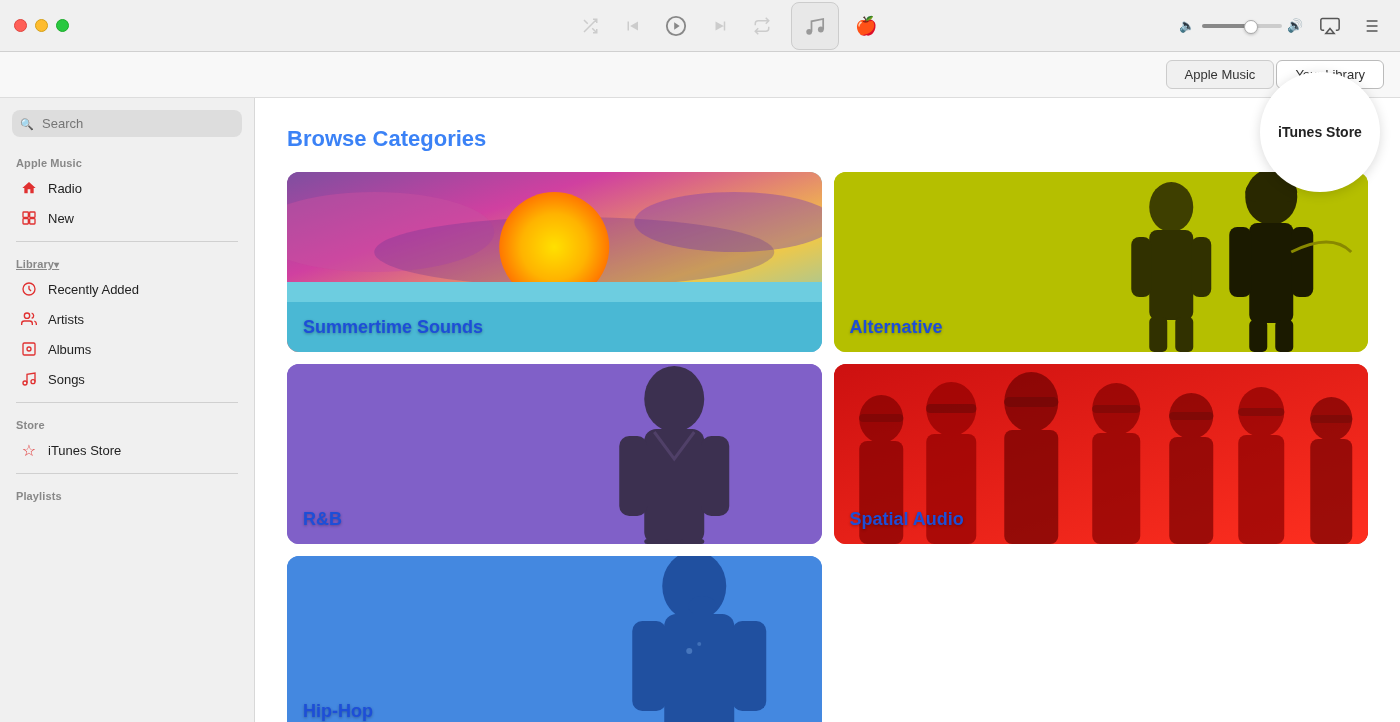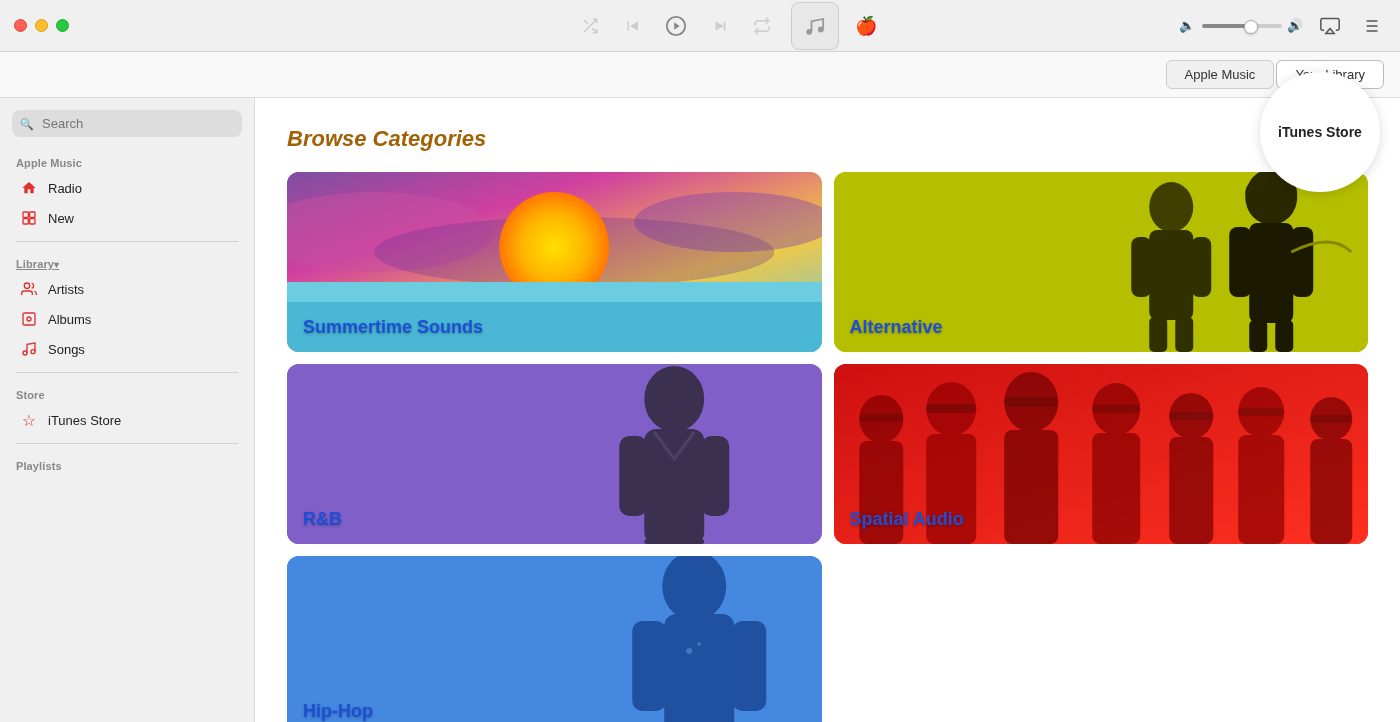--- a/index.html
+++ b/index.html
@@ -245,23 +245,22 @@
     
     .content {
       flex: 1;
       background: #fff;
       overflow-y: auto;
       padding: 28px 32px;
     }
     .page-title {
       font-size: 22px;
       font-weight: 700;
-      color: #a16207;
+      color: #3b82f6;
       margin-bottom: 20px;
-      font-style: italic;
     }
     .categories-grid {
       display: grid;
       grid-template-columns: 1fr 1fr;
       gap: 12px;
     }
     .category-card {
       border-radius: 12px;
       overflow: hidden;
       position: relative;
@@ -430,20 +429,29 @@
 
     <div class="sidebar-divider"></div>
 
     <div class="sidebar-section-label" style="cursor:pointer;display:flex;align-items:center;text-decoration:underline;">
       <span>Library</span>
       <span style="font-size:10px;">▾</span>
     </div>
     <div class="sidebar-item">
       <span class="sidebar-icon" style="color:#e03030;">
         <svg width="16" height="16" viewBox="0 0 24 24" fill="none" stroke="#e03030" stroke-width="2">
+          <circle cx="12" cy="12" r="9"></circle>
+            <path d="M12 7v5l3 3"></path>
+        </svg>
+      </span>
+      <span>Recently Added</span>
+    </div>
+    <div class="sidebar-item">
+      <span class="sidebar-icon" style="color:#e03030;">
+        <svg width="16" height="16" viewBox="0 0 24 24" fill="none" stroke="#e03030" stroke-width="2">
           <path d="M17 21v-2a4 4 0 00-4-4H5a4 4 0 00-4 4v2"></path>
             <circle cx="9" cy="7" r="4"></circle>
           <path d="M23 21v-2a4 4 0 00-3-3.87"></path>
             <path d="M16 3.13a4 4 0 010 7.75"></path>
         </svg>
       </span>
       <span>Artists</span>
     </div>
     <div class="sidebar-item">
       <span class="sidebar-icon" style="color:#e03030;">

